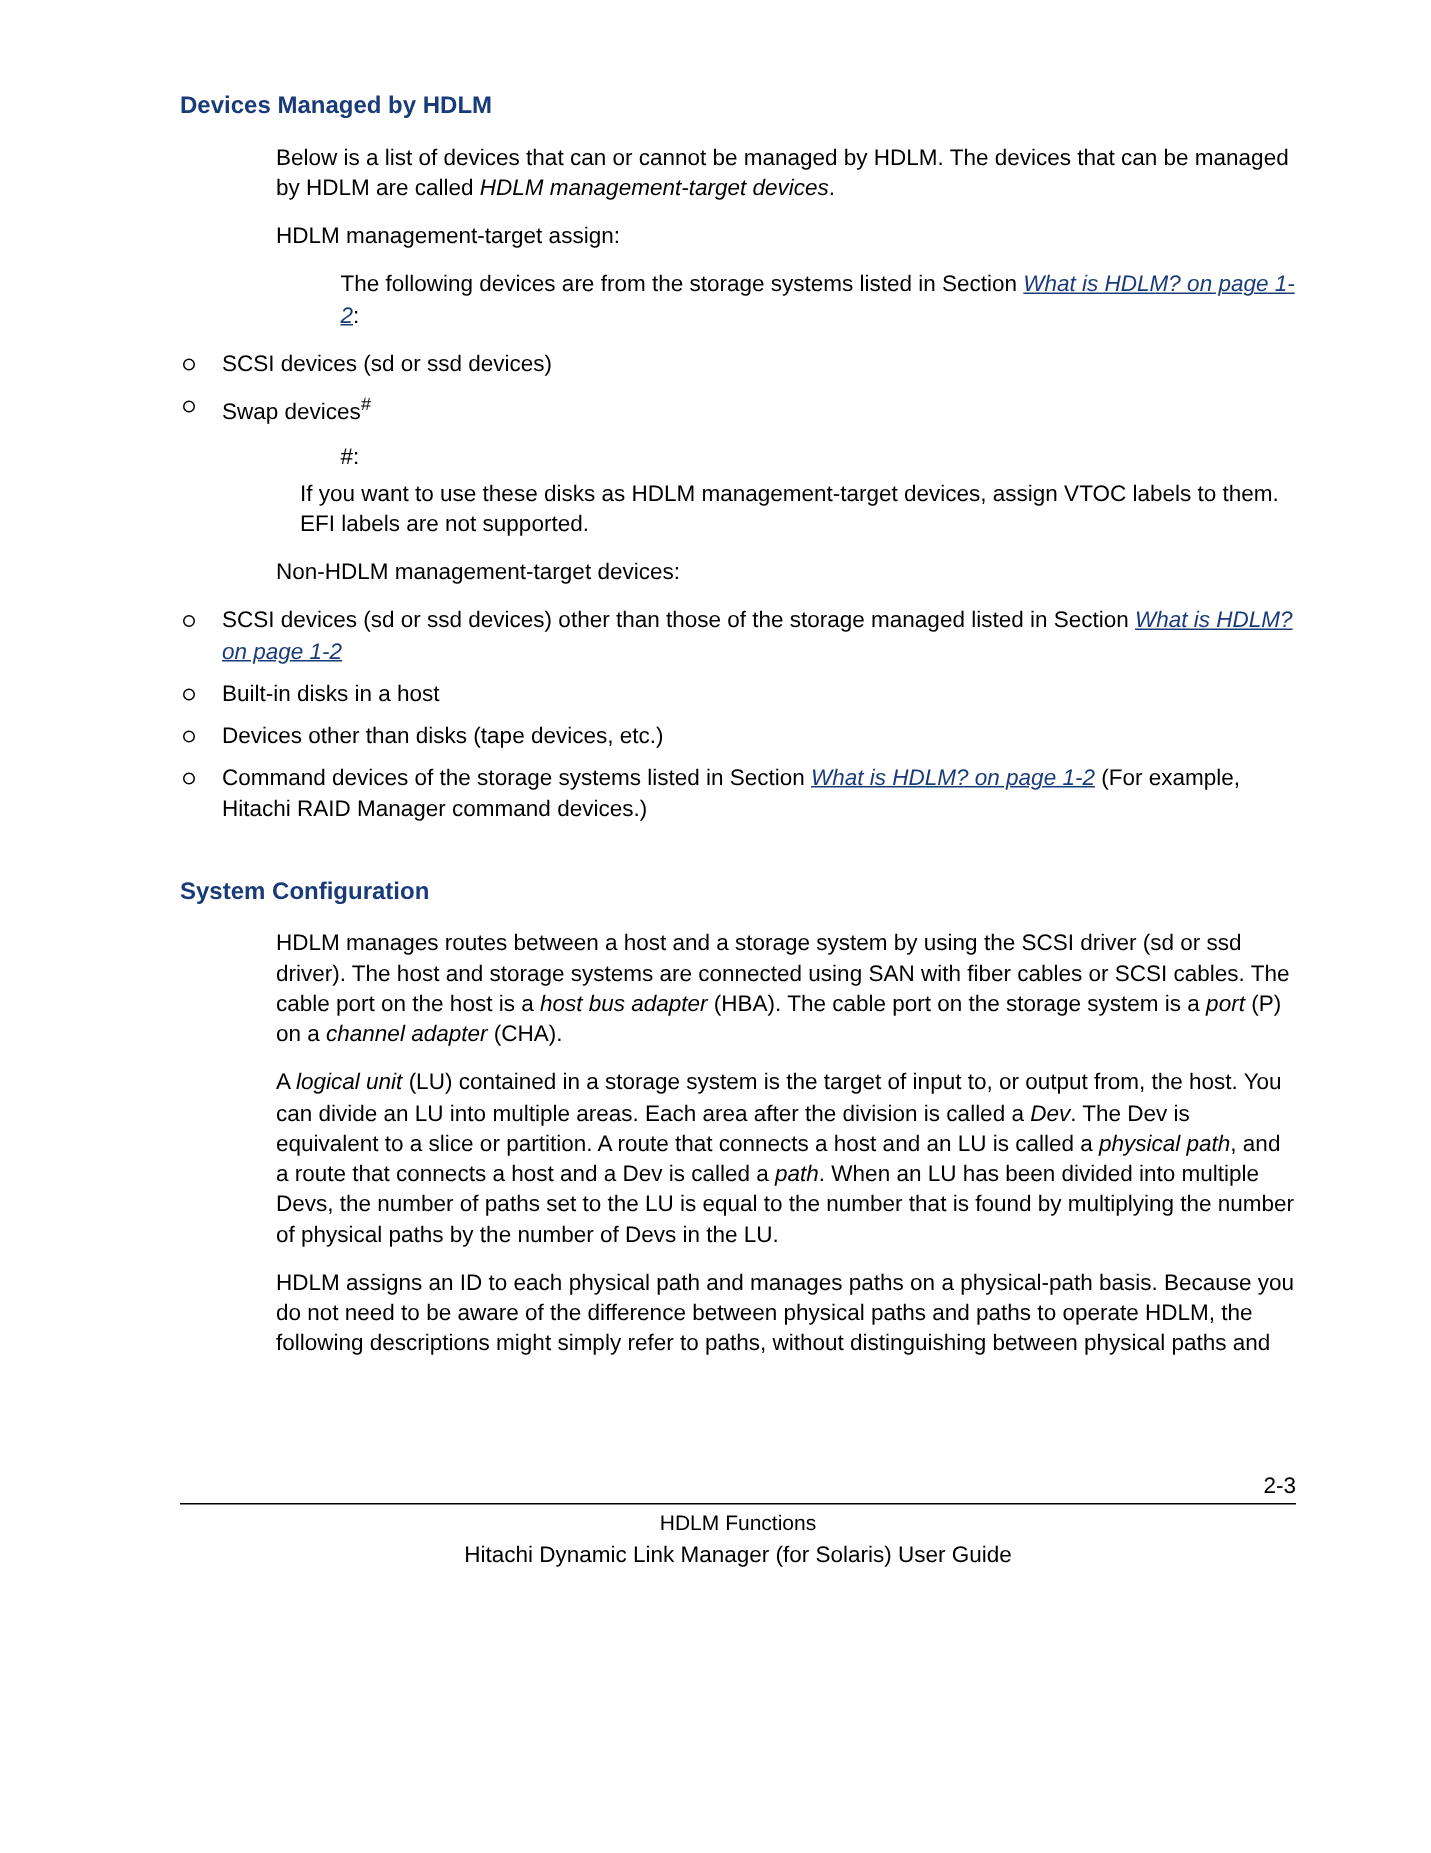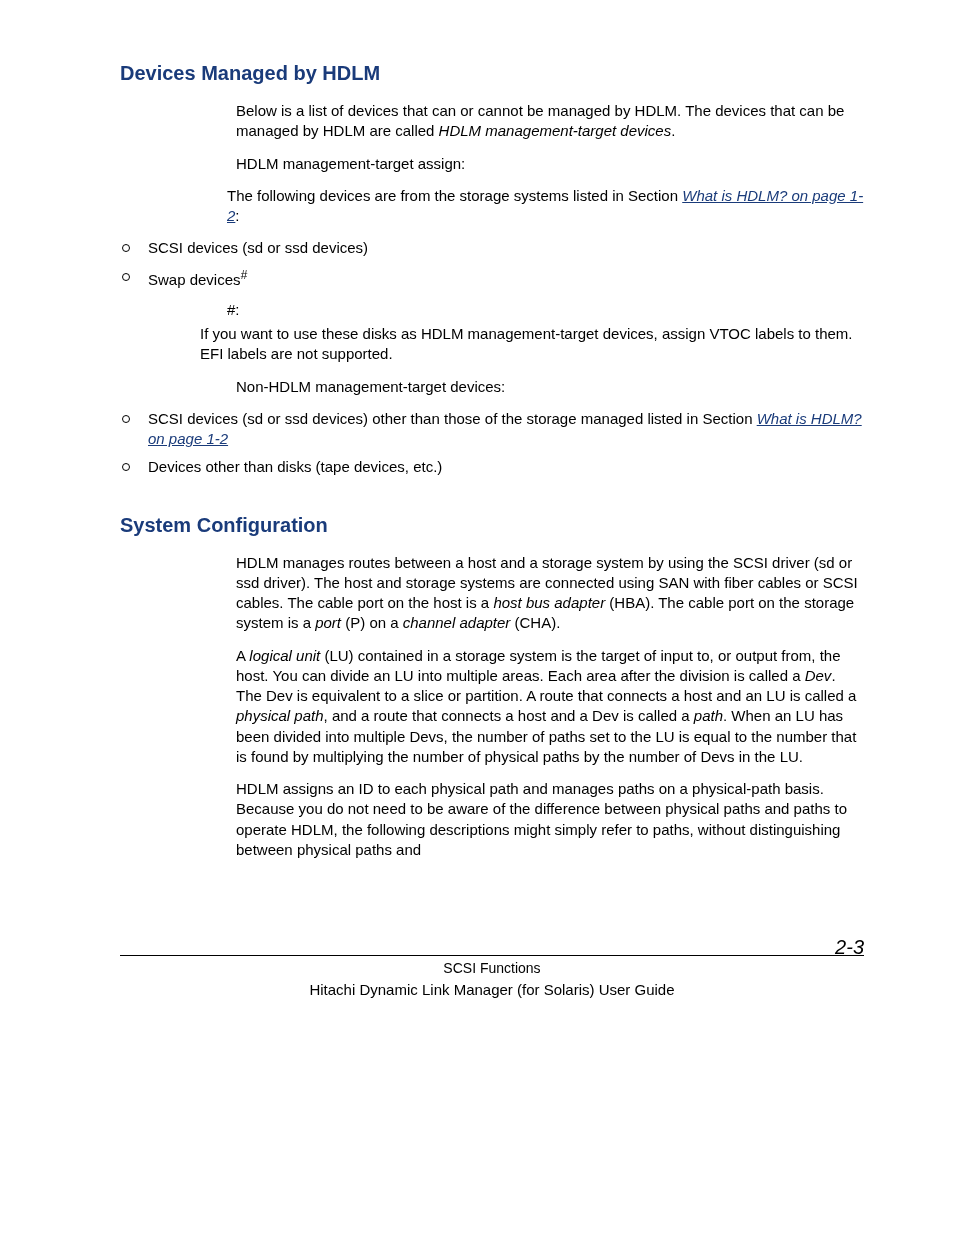--- a/index.html
+++ b/index.html
@@ -8,27 +8,27 @@
     color: #000;
     background: #fff;
     margin: 0;
     padding: 60px 90px 50px 120px;
     width: 954px;
     box-sizing: border-box;
     line-height: 1.35;
   }
   h1 {
     font-family: Verdana, Geneva, sans-serif;
-    font-size: 20px;
+    font-size: 16px;
     font-weight: bold;
     color: #1a3b7a;
     margin: 0 0 14px 0;
   }
   .indent {
-    margin-left: 116px;
+    margin-left: 64px;
   }
   .indent2 {
     margin-left: 107px;
   }
   .indent3 {
     margin-left: 80px;
   }
   p {
     margin: 0 0 12px 0;
   }
@@ -71,22 +71,21 @@
   }
   .footer .line2 {
     text-align: center;
     font-size: 15px;
     margin-top: 2px;
   }
   .pagenum {
     position: absolute;
     right: 0;
     top: -22px;
-    font-size: 20px;
-    font-style: italic;
+    font-size: 15px;
   }
   .section-gap { height: 24px; }
 </style>
 </head>
 <body>
 
 <h1>Devices Managed by HDLM</h1>
 
 <p class="indent">
   <span>Below is a list of devices that can or cannot be managed by HDLM. The devices that can be managed by HDLM are called </span><span class="italic">HDLM management-target devices</span><span>.</span>
@@ -105,34 +104,38 @@
 
 <p class="indent2" style="margin-bottom:4px;">#:</p>
 <p class="indent3">If you want to use these disks as HDLM management-target devices, assign VTOC labels to them. EFI labels are not supported.</p>
 
 <p class="indent">Non-HDLM management-target devices:</p>
 
 <ul class="bullets indent2">
   <li>
     <span>SCSI devices (sd or ssd devices) other than those of the storage managed listed in Section </span><a class="link" href="#">What is HDLM? on page 1-2</a>
   </li>
+  <li><span>Built-in disks in a host</span></li>
   <li><span>Devices other than disks (tape devices, etc.)</span></li>
+  <li>
+    <span>Command devices of the storage systems listed in Section </span><a class="link" href="#">What is HDLM? on page 1-2</a><span> (For example, Hitachi RAID Manager command devices.)</span>
+  </li>
 </ul>
 
 <div class="section-gap"></div>
 
 <h1>System Configuration</h1>
 
 <p class="indent">
   <span>HDLM manages routes between a host and a storage system by using the SCSI driver (sd or ssd driver). The host and storage systems are connected using SAN with fiber cables or SCSI cables. The cable port on the host is a </span><span class="italic">host bus adapter</span><span> (HBA). The cable port on the storage system is a </span><span class="italic">port</span><span> (P) on a </span><span class="italic">channel adapter</span><span> (CHA).</span>
 </p>
 
 <p class="indent">
   <span>A </span><span class="italic">logical unit</span><span> (LU) contained in a storage system is the target of input to, or output from, the host. You can divide an LU into multiple areas. Each area after the division is called a </span><span class="italic">Dev</span><span>. The Dev is equivalent to a slice or partition. A route that connects a host and an LU is called a </span><span class="italic">physical path</span><span>, and a route that connects a host and a Dev is called a </span><span class="italic">path</span><span>. When an LU has been divided into multiple Devs, the number of paths set to the LU is equal to the number that is found by multiplying the number of physical paths by the number of Devs in the LU.</span>
 </p>
 
 <p class="indent">HDLM assigns an ID to each physical path and manages paths on a physical-path basis. Because you do not need to be aware of the difference between physical paths and paths to operate HDLM, the following descriptions might simply refer to paths, without distinguishing between physical paths and</p>
 
 <div class="footer">
   <div class="pagenum">2-3</div>
-  <div class="line1">SCSI Functions</div>
+  <div class="line1">HDLM Functions</div>
   <div class="line2">Hitachi Dynamic Link Manager (for Solaris) User Guide</div>
 </div>
 
 </body></html>

